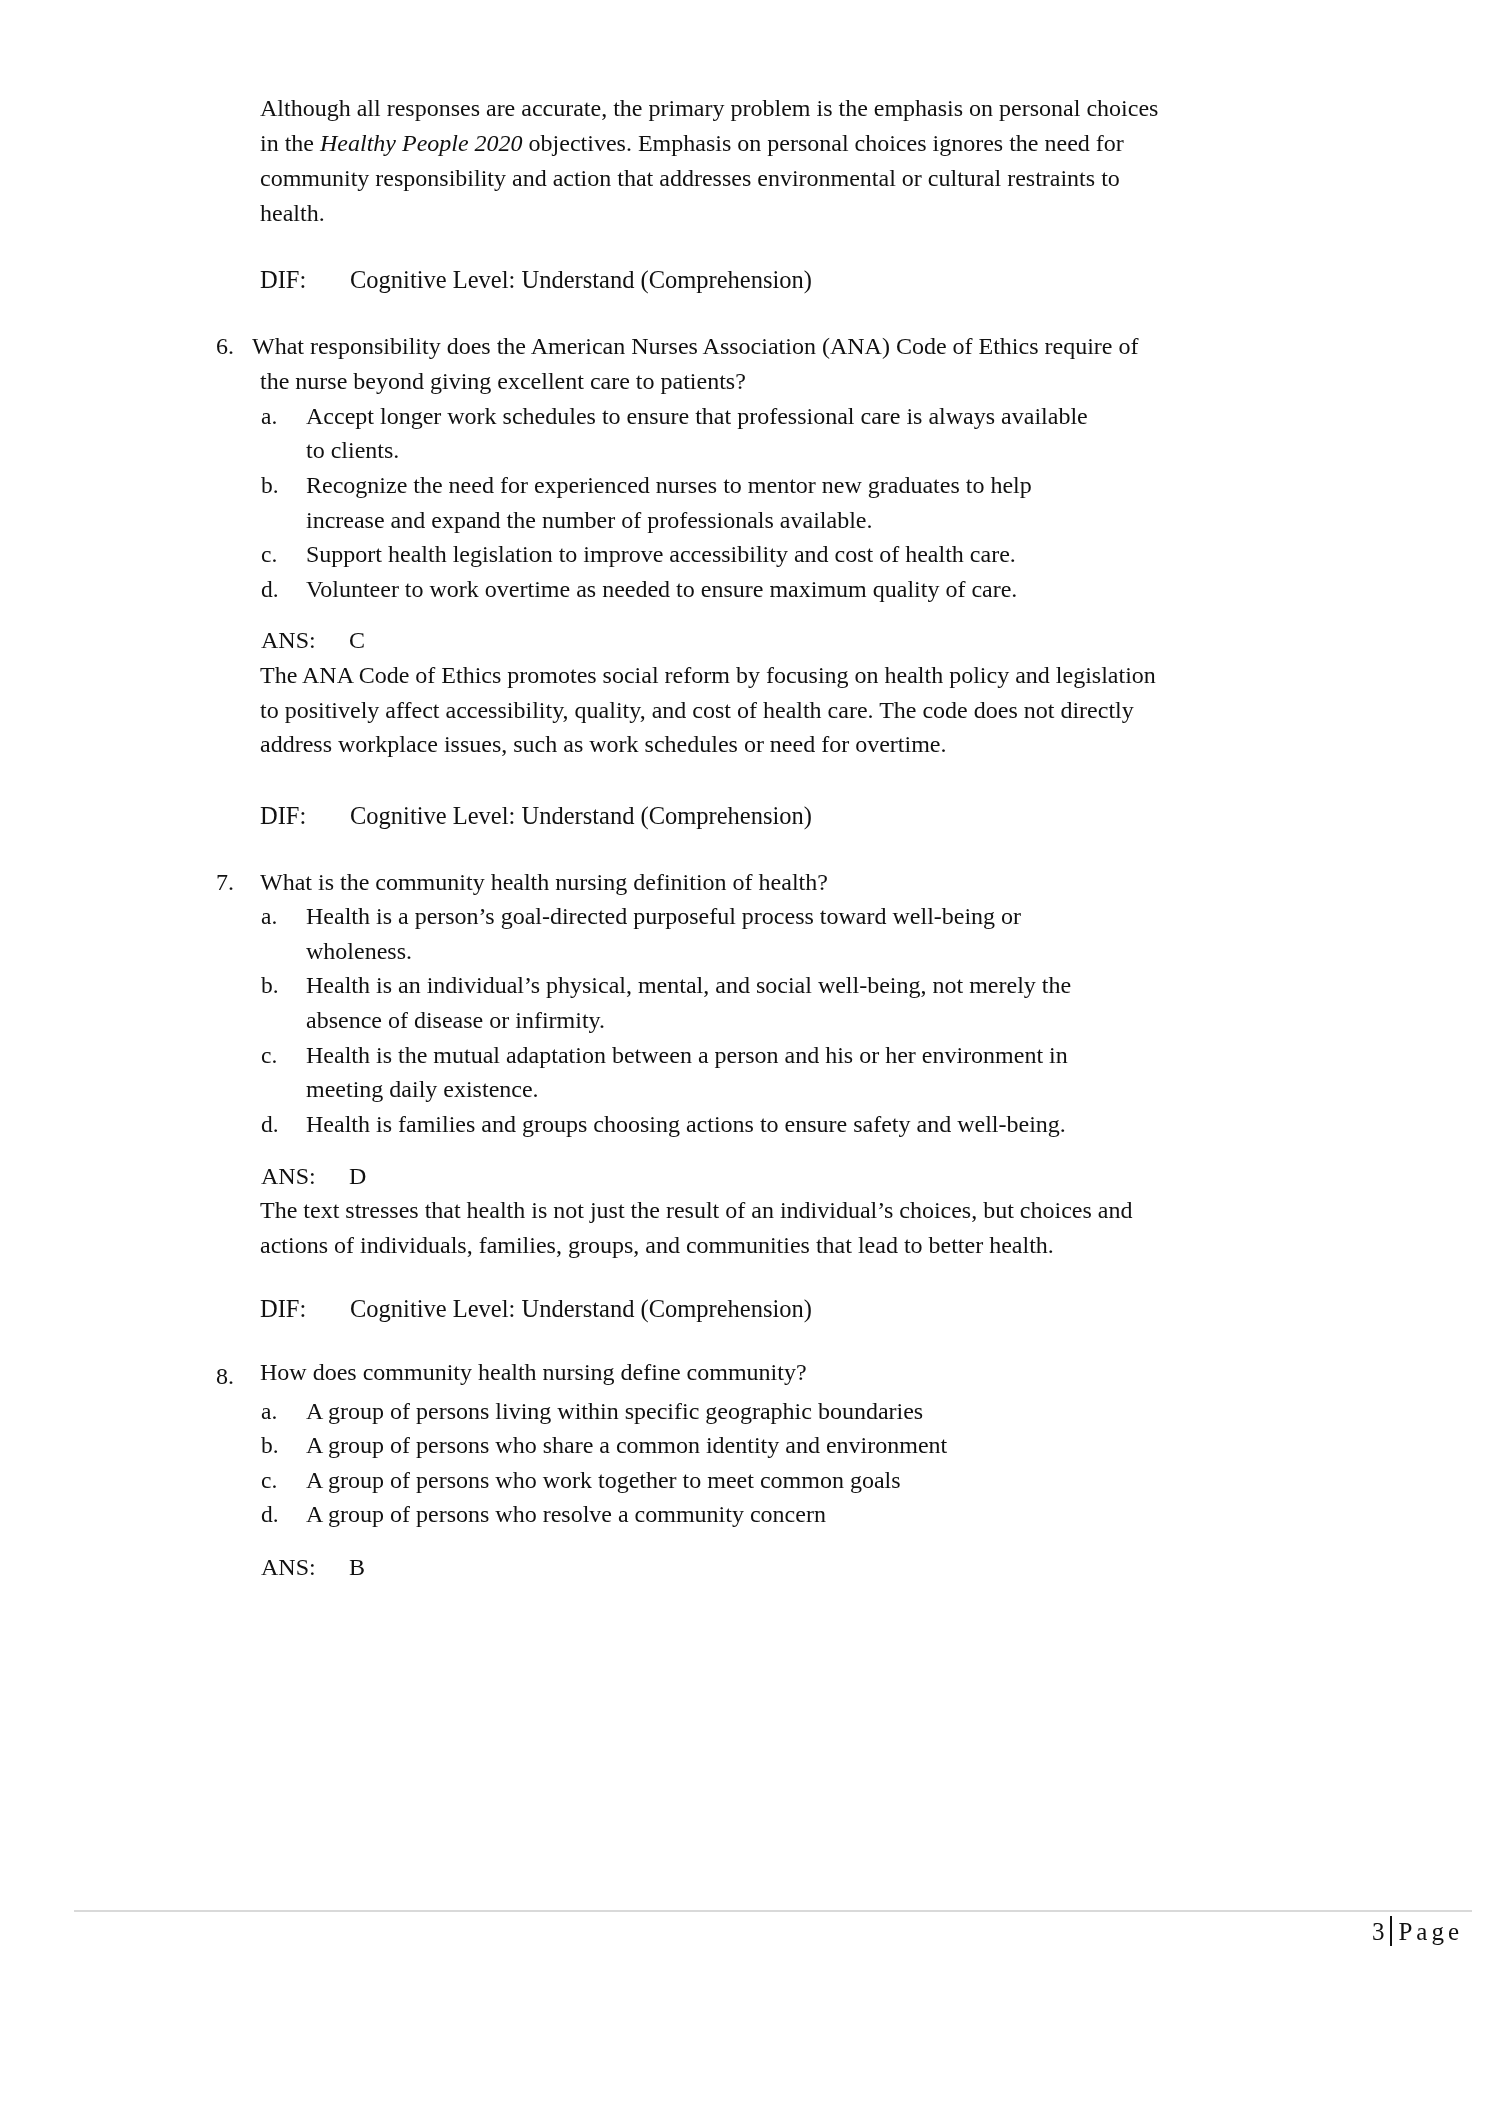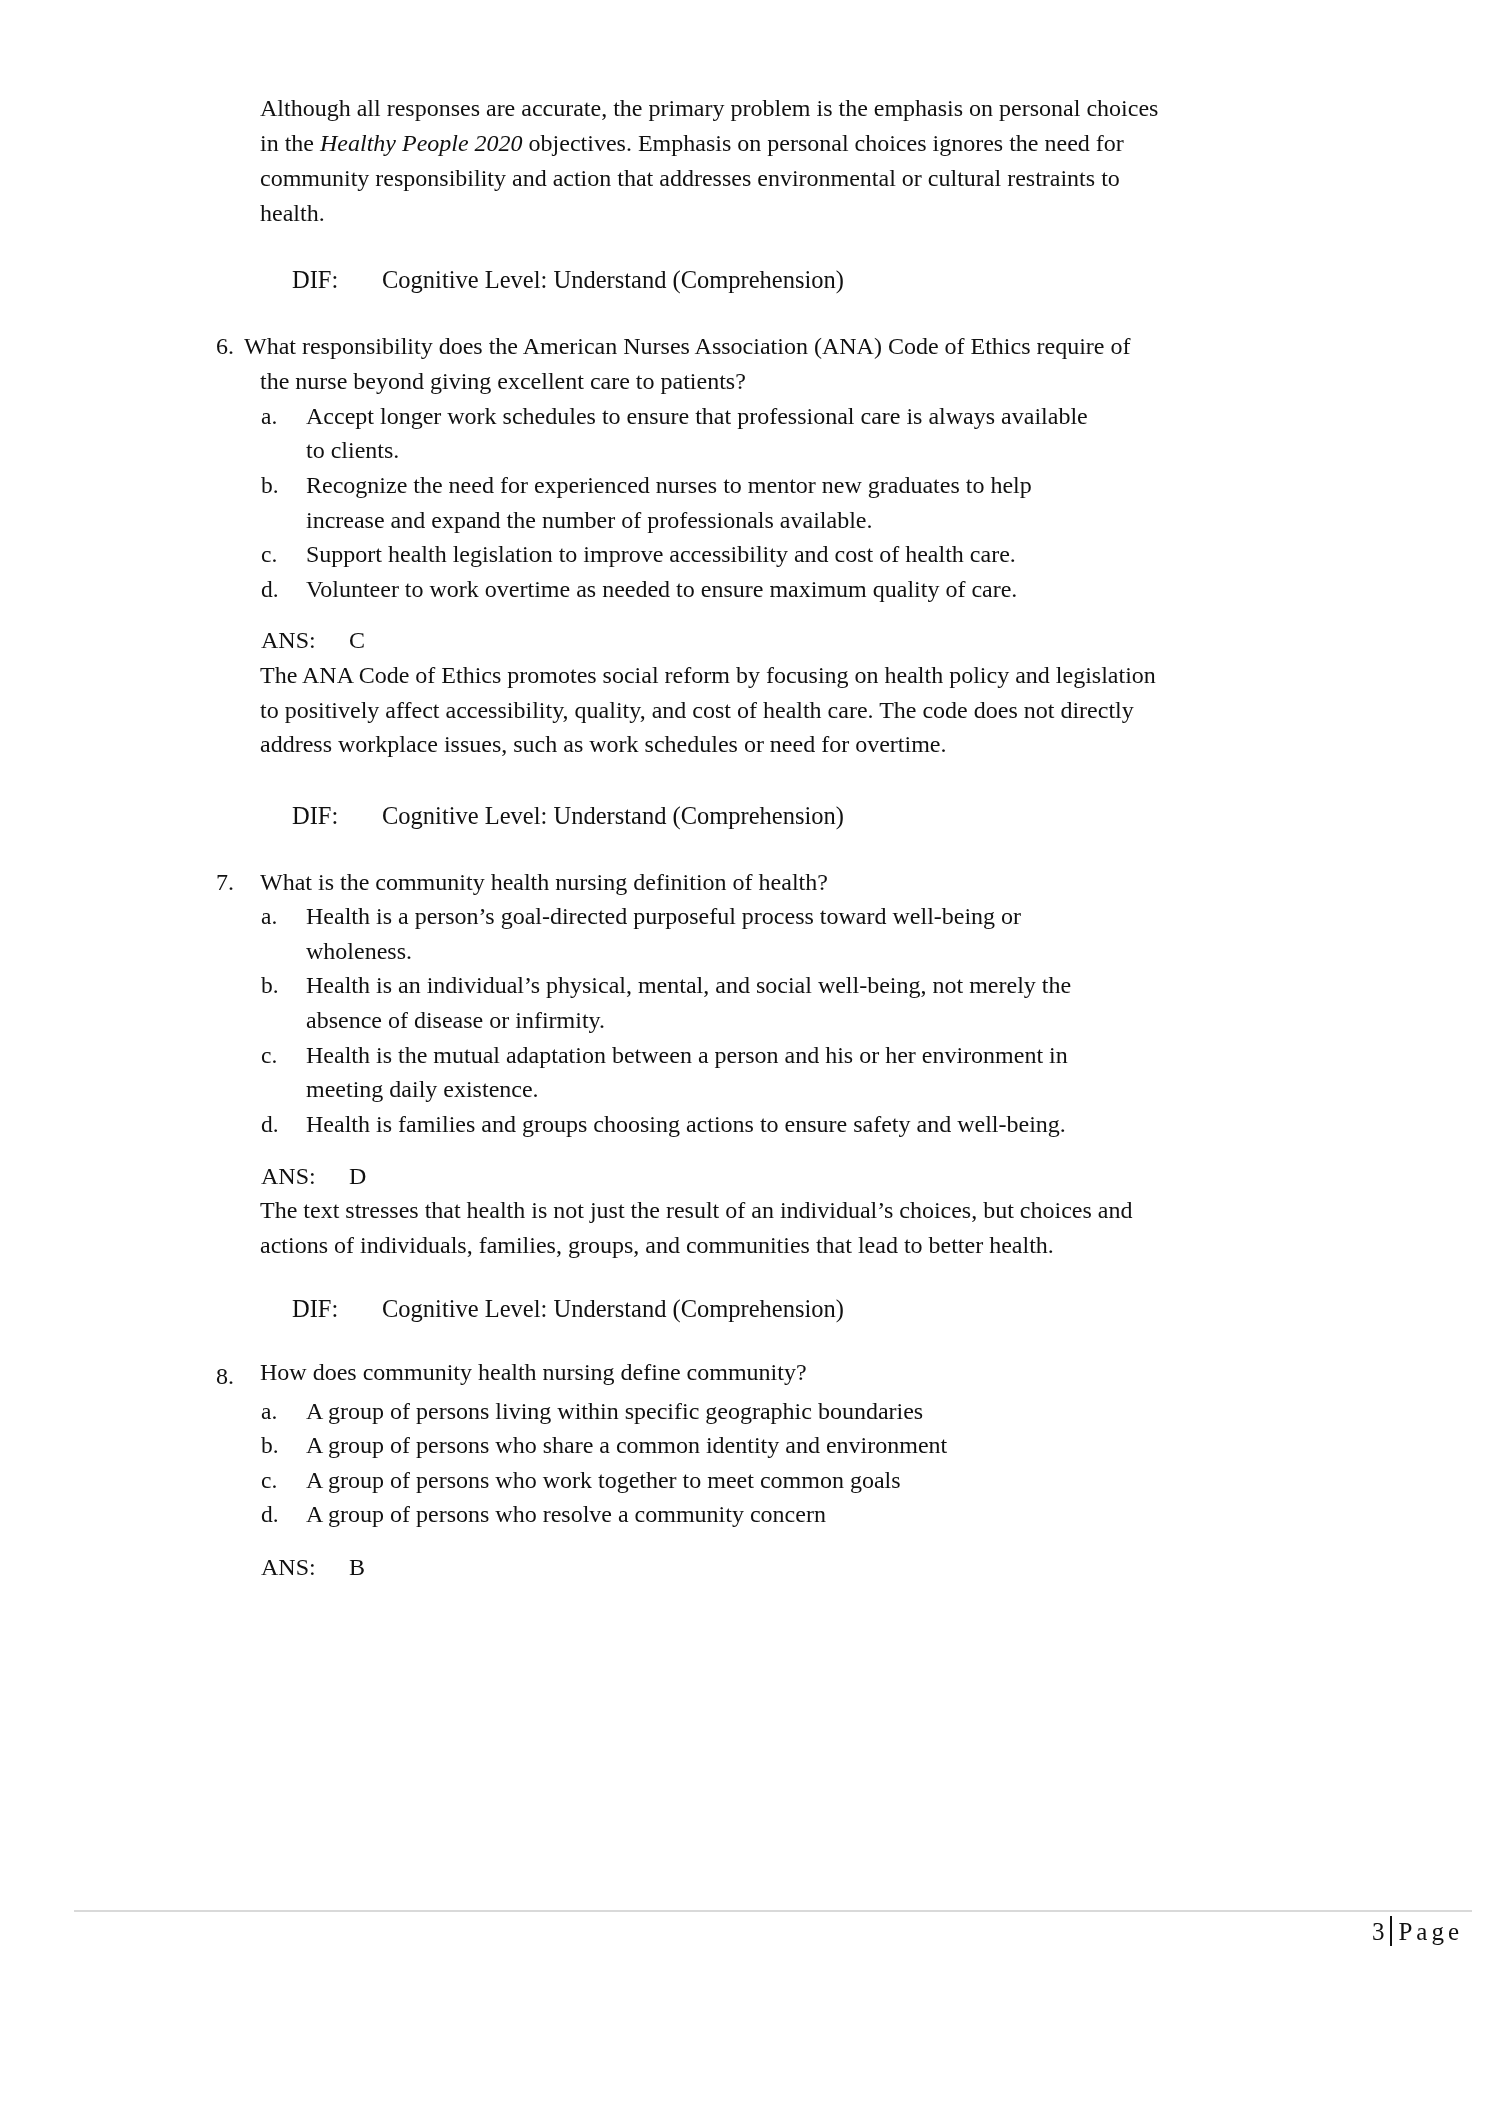--- a/index.html
+++ b/index.html
@@ -1,19 +1,19 @@
 <!DOCTYPE html>
 <html><head>
 <meta charset="utf-8">
 <style>
   html, body { margin: 0; padding: 0; background: #ffffff; }
   body { width: 1489px; height: 2105px; position: relative; overflow: hidden;
          font-family: "Liberation Serif", "DejaVu Serif", serif; color: #111111; }
   .ln { position: absolute; white-space: pre; font-size: 24px; line-height: 1; }
-  .sm { font-size: 24.5px; margin-left: 32px; }
+  .sm { font-size: 24.5px; }
   .opt-letter { font-size: 23.5px; }
   .footer-rule { position: absolute; left: 74px; top: 1910px; width: 1398px; height: 2px; background: #d9d9d9; }
   .page-num { position: absolute; right: 26px; top: 1916px; font-size: 25px; font-weight: normal;
               letter-spacing: 4px; white-space: pre; }
   .page-num .bar { display:inline-block; width:2px; height:30px; background:#111; vertical-align:-6px; margin:0 6px 0 2px; }
   i { }
 </style>
 </head>
 <body>
 
@@ -21,21 +21,21 @@
   <div class="ln" style="left:260px;top:96px">Although all responses are accurate, the primary problem is the emphasis on personal choices</div>
   <div class="ln" style="left:260px;top:131px"><span>in the </span><i>Healthy People 2020</i> <span>objectives. Emphasis on personal choices ignores the need for</span></div>
   <div class="ln" style="left:260px;top:166px">community responsibility and action that addresses environmental or cultural restraints to</div>
   <div class="ln" style="left:260px;top:201px">health.</div>
   <div class="ln sm" style="left:260px;top:268px">DIF:</div>
   <div class="ln sm" style="left:350px;top:268px">Cognitive Level: Understand (Comprehension)</div>
 </div>
 
 <div>
   <div class="ln" style="left:216px;top:334px">6.</div>
-  <div class="ln" style="left:244px;top:334px">What responsibility does the American Nurses Association (ANA) Code of Ethics require of</div>
+  <div class="ln" style="left:252px;top:334px">What responsibility does the American Nurses Association (ANA) Code of Ethics require of</div>
   <div class="ln" style="left:260px;top:369px">the nurse beyond giving excellent care to patients?</div>
 
   <div class="ln opt-letter" style="left:261px;top:405px">a.</div>
   <div class="ln" style="left:306px;top:404px">Accept longer work schedules to ensure that professional care is always available</div>
   <div class="ln" style="left:306px;top:438px">to clients.</div>
 
   <div class="ln opt-letter" style="left:261px;top:474px">b.</div>
   <div class="ln" style="left:306px;top:473px">Recognize the need for experienced nurses to mentor new graduates to help</div>
   <div class="ln" style="left:306px;top:508px">increase and expand the number of professionals available.</div>
 

